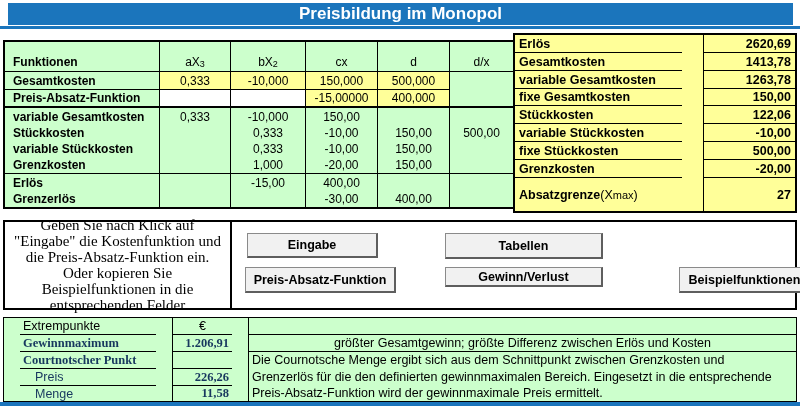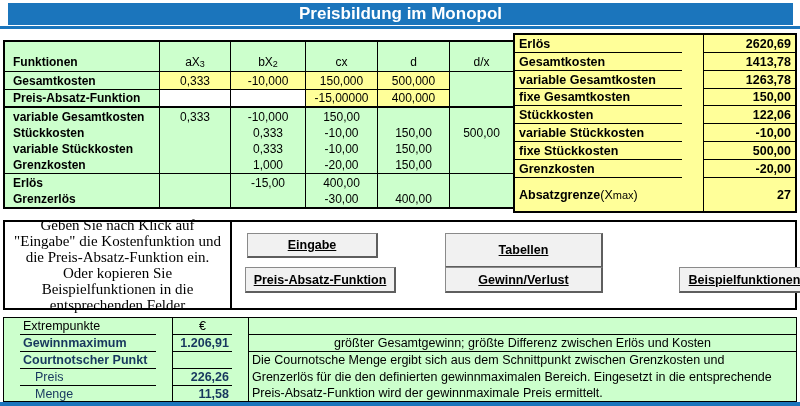--- a/index.html
+++ b/index.html
@@ -41,36 +41,36 @@
   .norm { font-weight:normal; }
 
   
   .mid { position:absolute; left:3px; top:220px; width:794px; height:90px; border:2px solid #000; background:#fff; }
   .instr { position:absolute; left:0; top:0; width:227px; height:100%; border-right:2px solid #000;
     display:flex; align-items:center; justify-content:center; text-align:center;
     font-family:"Liberation Serif", serif; font-size:15px; line-height:16px; padding:2px 7px; color:#000; }
   .btn { position:absolute; background:#f1f1f1; border:1px solid #8a8a8a;
     border-right:2px solid #5e5e5e; border-bottom:2px solid #5e5e5e;
     font-size:12.5px; font-weight:bold; color:#000;
-    display:flex; align-items:center; justify-content:center; cursor:pointer;text-decoration:underline; }
+    display:flex; align-items:center; justify-content:center; cursor:pointer; }
   #btn-eingabe   { left:242px; top:11px; width:131px; height:25px; }
-  #btn-tabellen  { left:440px; top:11px; width:158px; height:35px; }
+  #btn-tabellen  { left:440px; top:11px; width:158px; height:26px; }
   #btn-gesamt    { left:638px; top:11px; width:132px; height:25px; }
   #btn-paf       { left:240px; top:45px; width:151px; height:26px; }
-  #btn-gewinn    { left:440px; top:45px; width:158px; height:26px; }
+  #btn-gewinn    { left:440px; top:45px; width:158px; height:20px; }
   #btn-beispiel  { left:674px; top:45px; width:132px; height:26px; }
 
   
   .bt { position:absolute; left:3px; top:317px; display:grid;
     grid-template-columns:152px 76px 564px;
     grid-template-rows:17px 17px 17px 17px 15px;
     border:1px solid #000; background:var(--table_green,#CCFFCC); font-size:12.5px; color:#000; }
   .bc { display:flex; align-items:center; overflow:hidden; white-space:nowrap; padding:0 3px;margin-left:16px; }
   .navy { color:var(--navy_text,#17375E); }
-  .bold { font-weight:bold; }
+  .bold { font-weight:bold;font-family:Liberation Serif, serif; }
   .ind { padding-left:15px; }
   .rt { justify-content:flex-end; }
   .ctr { justify-content:center; }
   .desc-span { grid-row:span 3; display:block; line-height:16.5px; padding:0 0 0 3px;
     font-size:12.5px; white-space:nowrap; overflow:hidden; }
 </style>
 </head>
 <body>
 
 <div id="screen">

